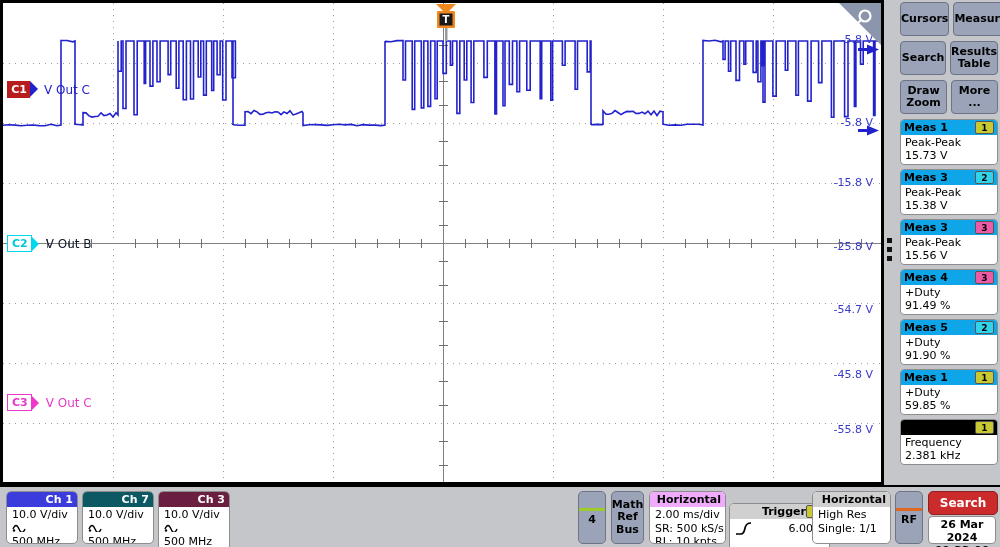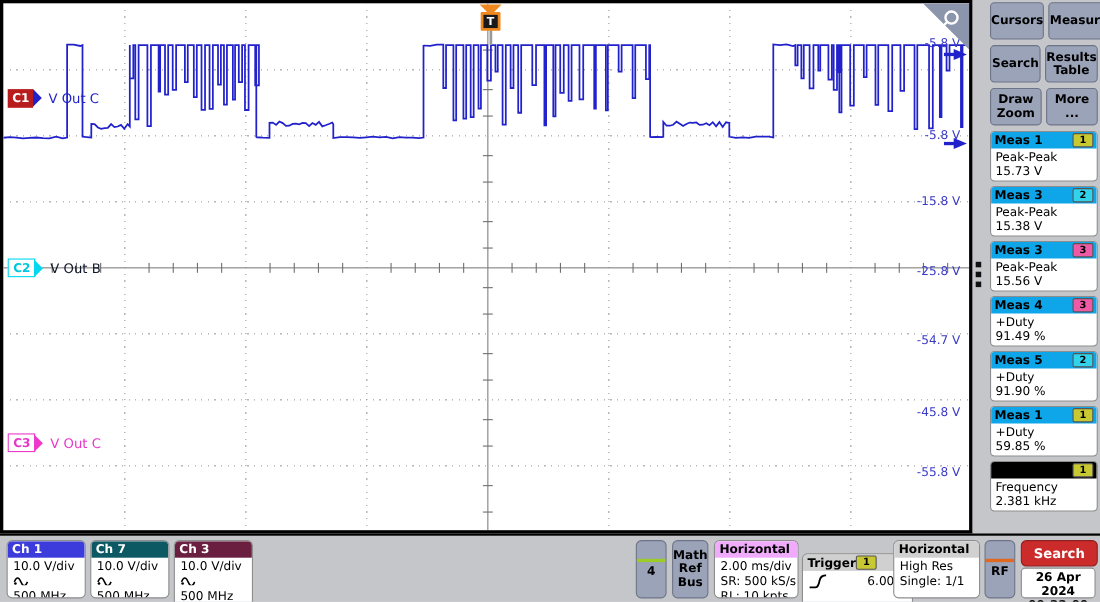--- a/index.html
+++ b/index.html
@@ -68,21 +68,21 @@
   .meas-bd{padding:1px 4px 2px 4px;}
   .meas-bd div{font-size:11px;color:#000;line-height:13px;white-space:nowrap;}
   .meas.dark .meas-hd{background:#000;}
   .dots{position:absolute;left:886px;top:238px;width:8px;}
   .dots i{display:block;width:5px;height:5px;background:#111;margin:0 0 4px 1px;}
 
   
   #bottom{position:absolute;left:0;top:487px;width:1000px;height:60px;}
   .card{position:absolute;background:#fff;border:1px solid #8d8d8d;border-radius:5px;
         overflow:hidden;box-sizing:border-box;}
-  .card-hd{height:15px;display:flex;align-items:center;justify-content:flex-start;
+  .card-hd{height:15px;display:flex;align-items:center;justify-content:flex-end;
            padding:0 4px;font-size:11px;font-weight:bold;}
   .card-bd{padding:1px 5px;}
   .card-bd div{font-size:11px;line-height:13.5px;color:#000;white-space:nowrap;}
   .chcard .card-hd{color:#fff;}
   .pill{background:#9aa3b8;border:1px solid #6d7487;border-radius:5px;
         display:flex;flex-direction:column;align-items:center;justify-content:center;
         color:#000;font-size:11px;font-weight:bold;line-height:12.5px;box-sizing:border-box;}
   .topline{width:26px;height:3px;margin-bottom:3px;}
   #stopped{position:absolute;background:#cc2b2b;border:1px solid #8d2020;border-radius:5px;
            color:#fff;font-size:12px;font-weight:bold;display:flex;align-items:center;
@@ -413,17 +413,17 @@
     </div>
 
     <div class="pill" style="position:absolute;left:895px;top:4px;width:28px;height:53px">
       <div class="topline" id="rfline" style="background: rgb(224, 104, 32);"></div>
       <span>RF</span>
     </div>
 
     <div id="stopped" style="left:928px;top:4px;width:68px;height:22px">Search</div>
 
     <div id="datetime" style="left:928px;top:29px;width:68px;height:28px">
-      <div>26 Apr 2024</div>
+      <div>26 Mar 2024</div>
       <div>09:33:00</div>
     </div>
   </div>
 </div>
 
 </body></html>

